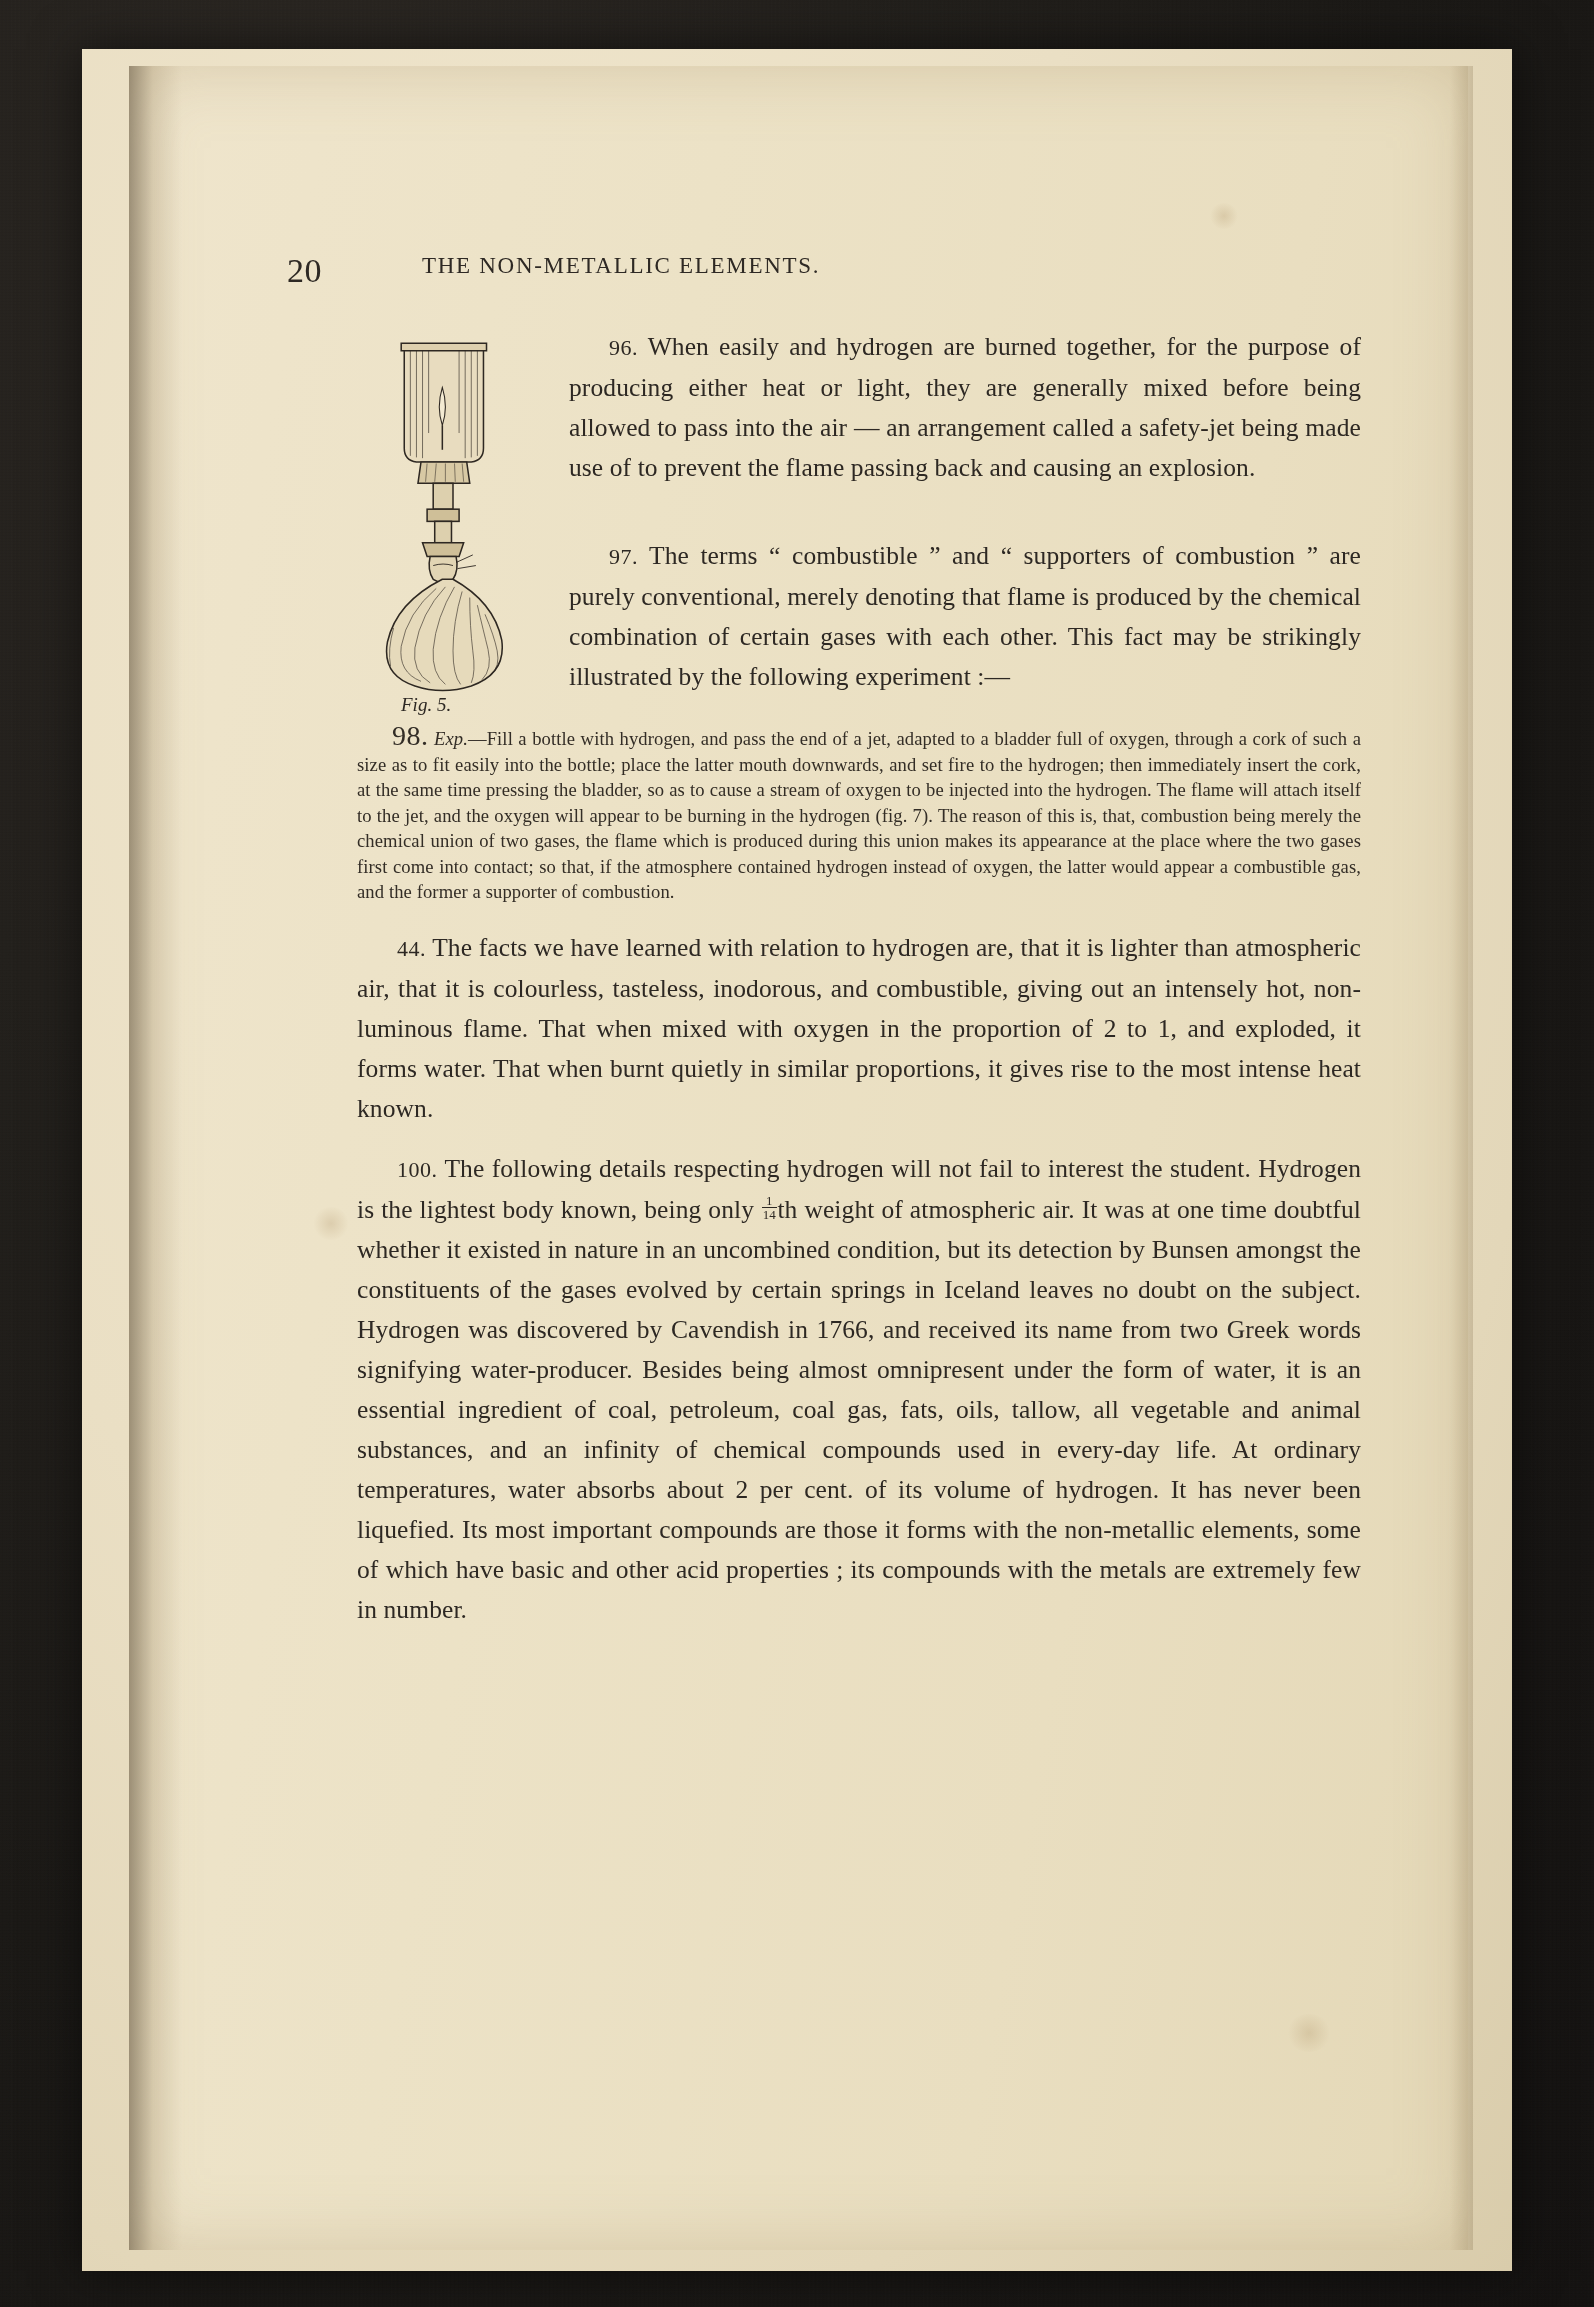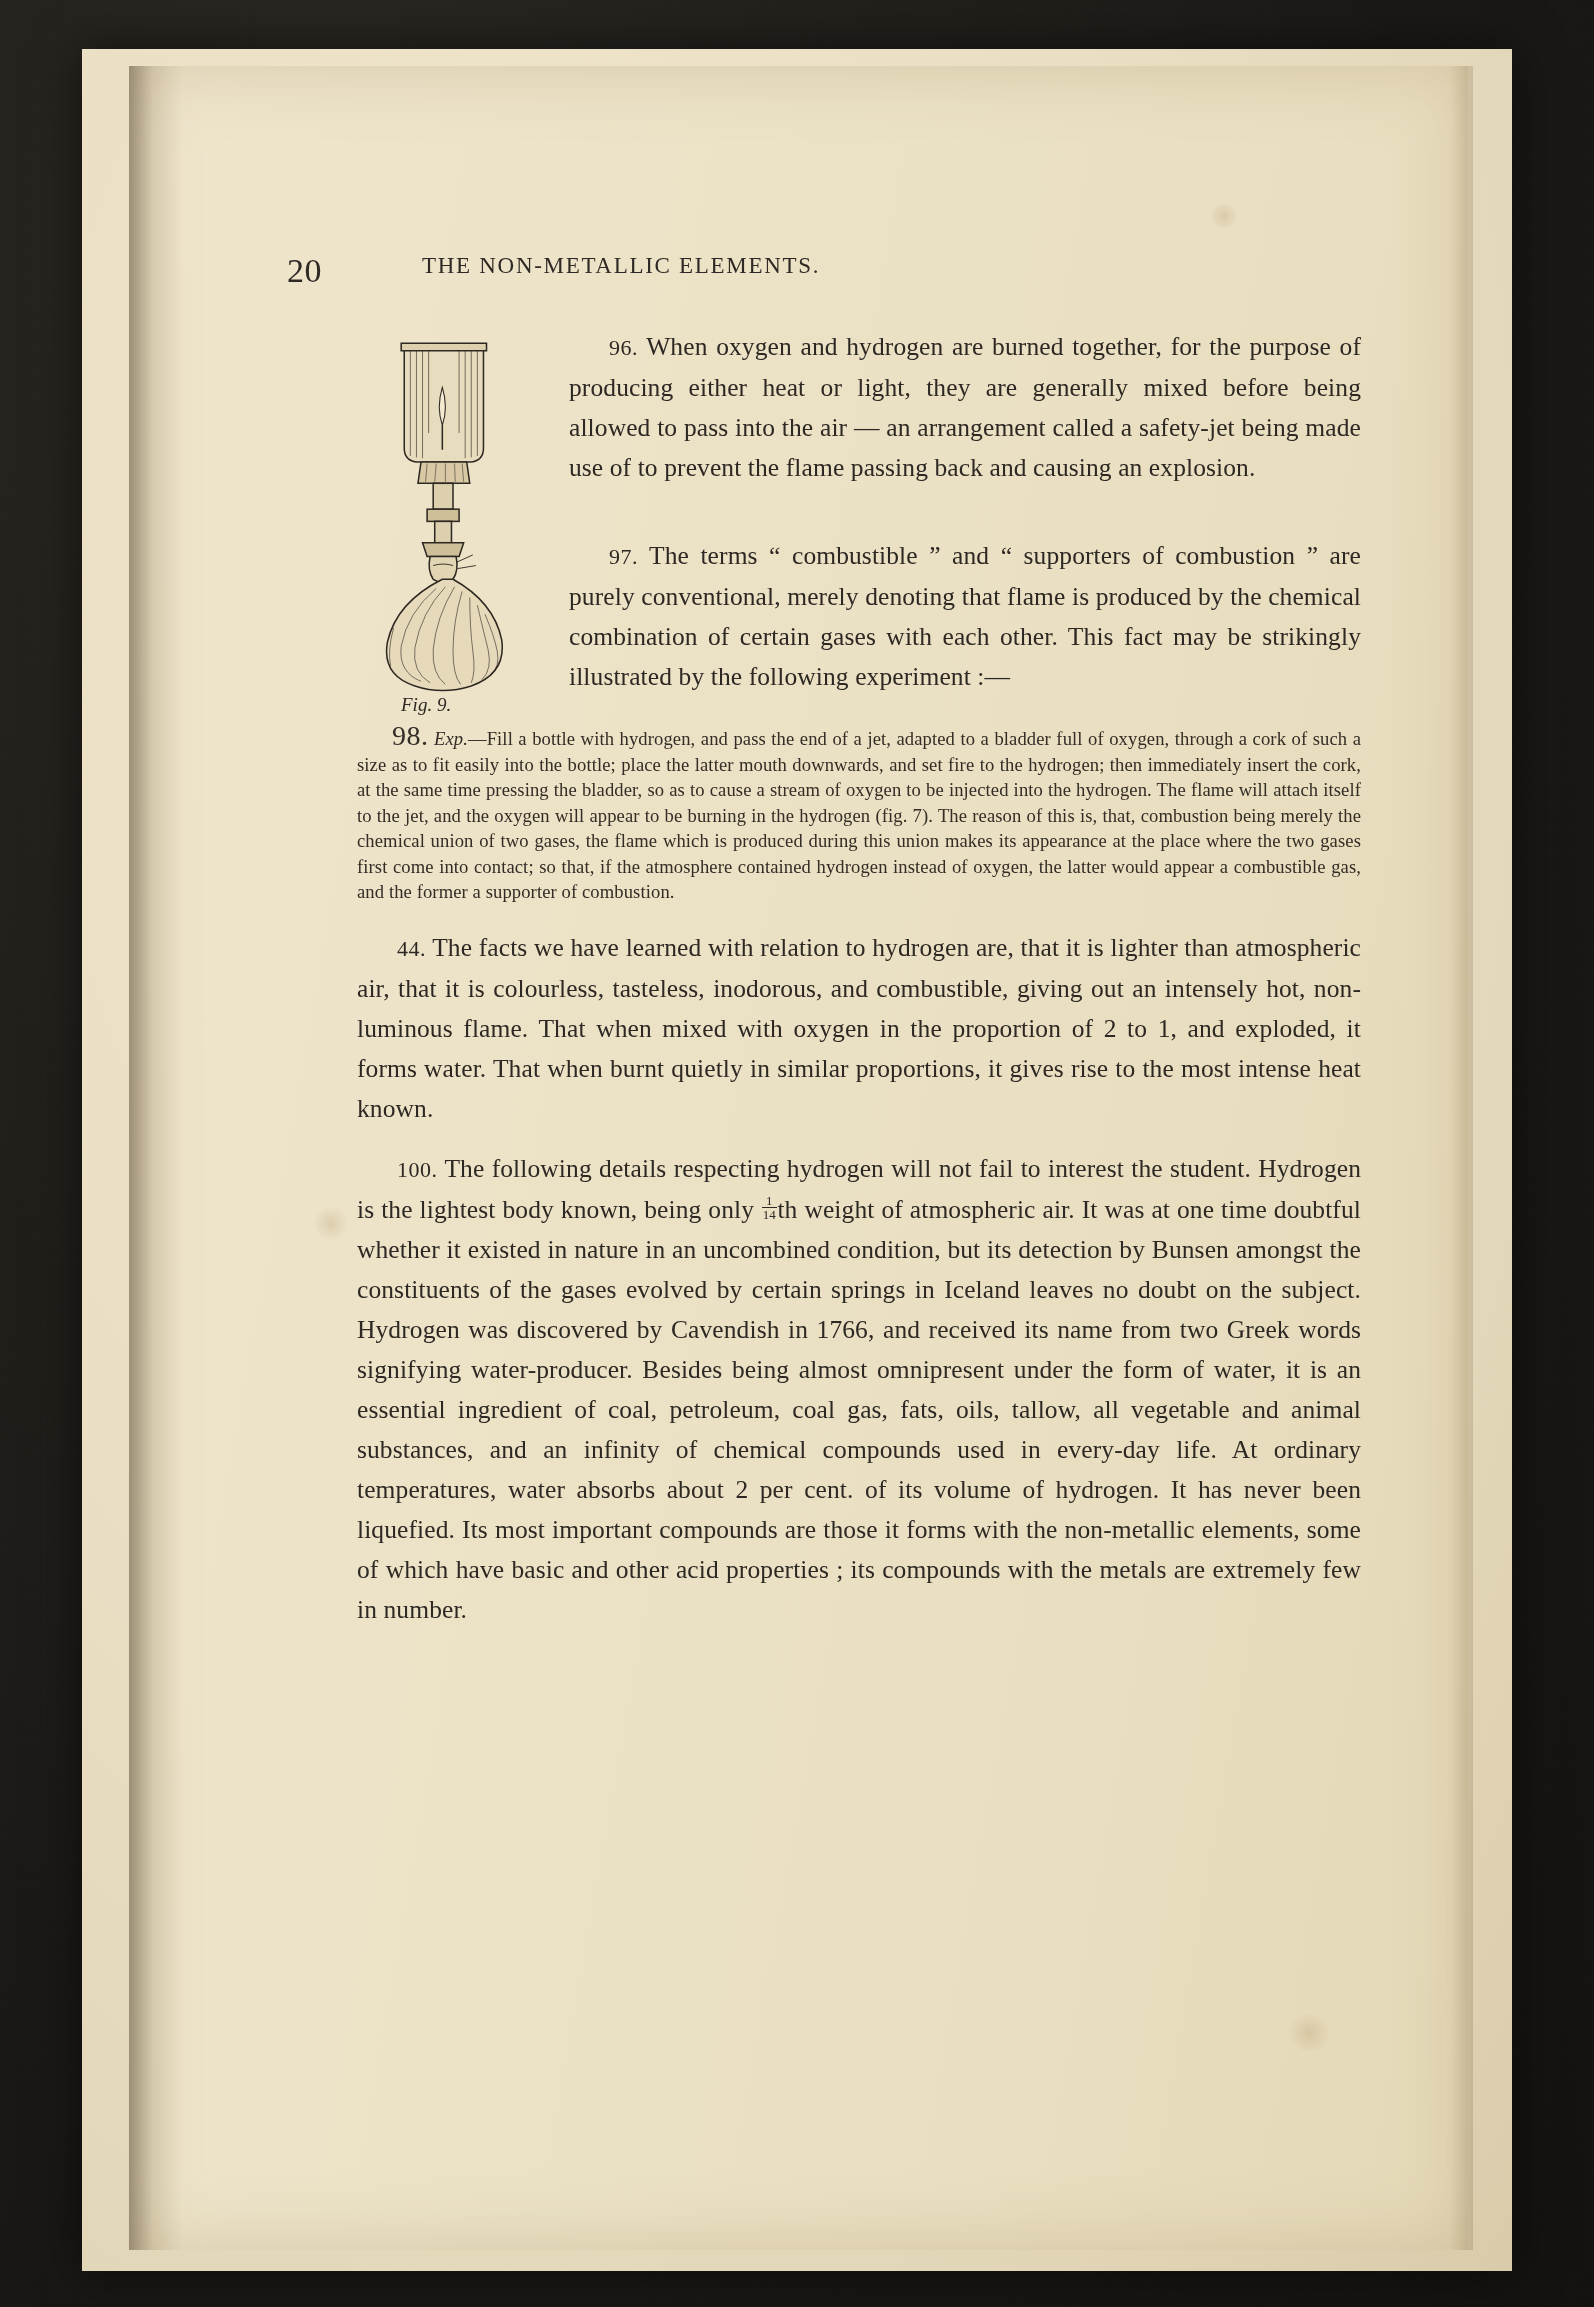--- a/index.html
+++ b/index.html
@@ -240,26 +240,26 @@
               <path d="M116 332 Q84 366 76 412 Q72 444 96 458"></path>
               <path d="M128 332 Q104 372 100 414 Q98 446 116 460"></path>
               <path d="M138 338 Q126 378 126 416 Q126 448 136 460"></path>
               <path d="M148 346 Q148 384 152 416 Q156 444 150 458"></path>
               <path d="M158 356 Q166 390 172 414 Q178 440 164 454"></path>
               <path d="M168 368 Q180 396 184 416 Q188 436 176 448"></path>
               <path d="M48 386 Q40 414 44 436"></path>
             </g>
           </g>
         </svg>
-        <div class="fig-caption">Fig. 9.</div>
+        <div class="fig-caption">Fig. 5.</div>
       </div>
 
       <p>
         <span class="ind"></span><span class="num">96.</span>
-        <span>When oxygen and hydrogen are burned together, for the purpose of producing either heat or light, they are generally mixed before being allowed to pass into the air — an arrangement called a safety-jet being made use of to prevent the flame passing back and causing an explosion.</span>
+        <span>When easily and hydrogen are burned together, for the purpose of producing either heat or light, they are generally mixed before being allowed to pass into the air — an arrangement called a safety-jet being made use of to prevent the flame passing back and causing an explosion.</span>
       </p>
 
       <p class="blk">
         <span class="ind"></span><span class="num">97.</span>
         <span>The terms “ combustible ” and “ supporters of combustion ” are purely conventional, merely denoting that flame is produced by the chemical combination of certain gases with each other.  This fact may be strikingly illustrated by the following experiment :—</span>
       </p>
 
       <div class="clear"></div>
 
       <p class="smallprint">

